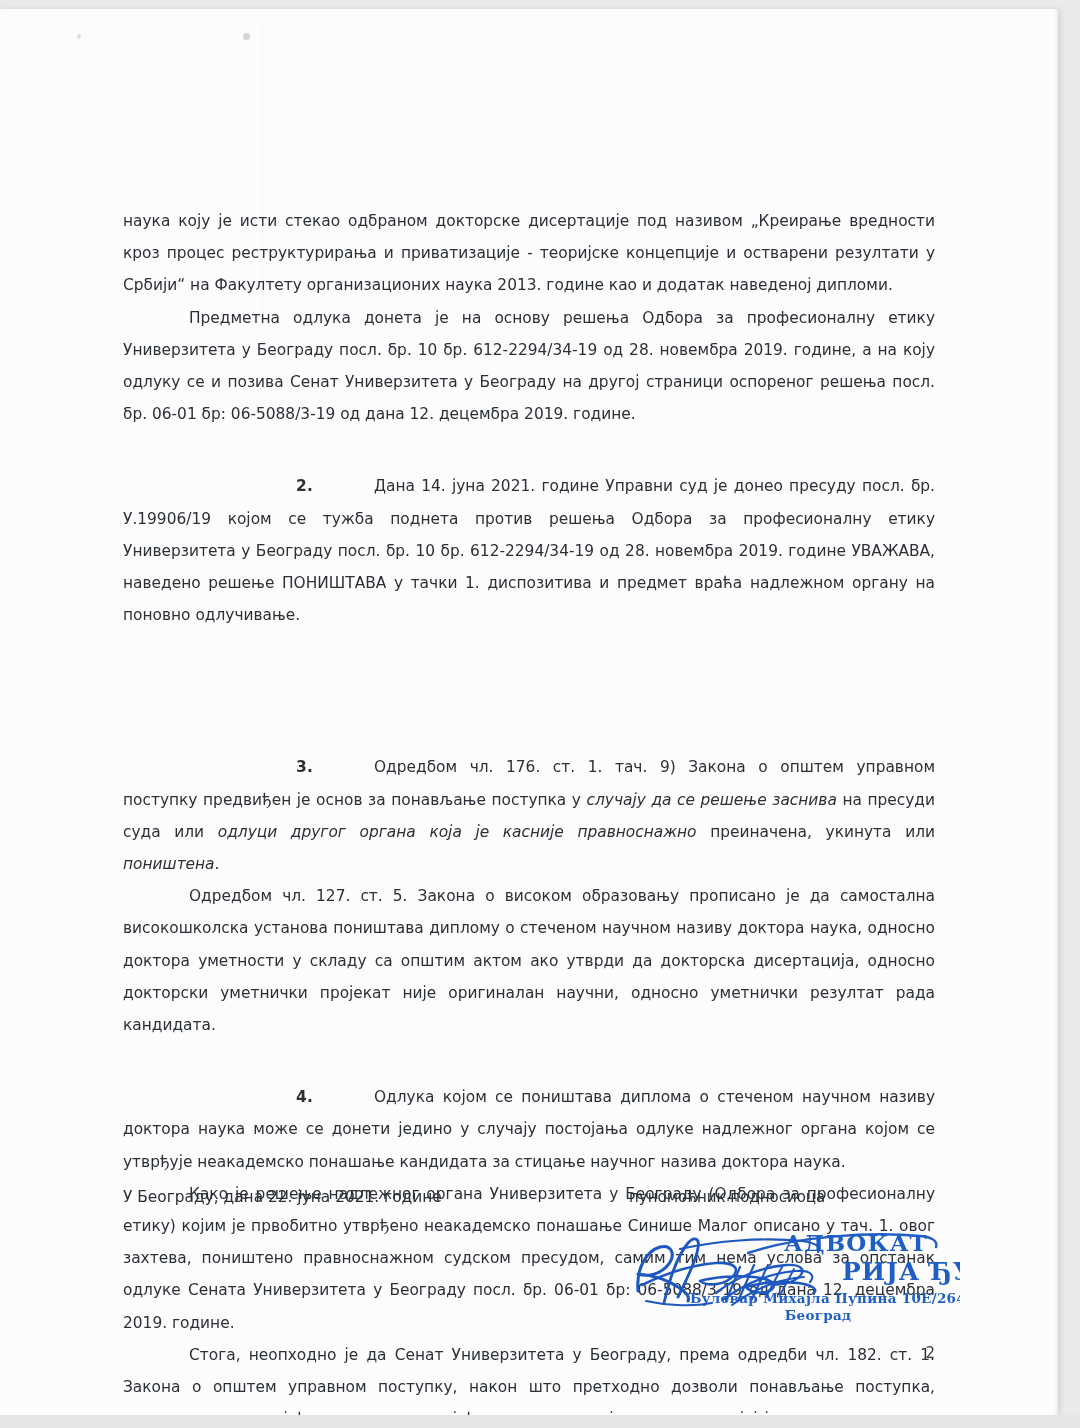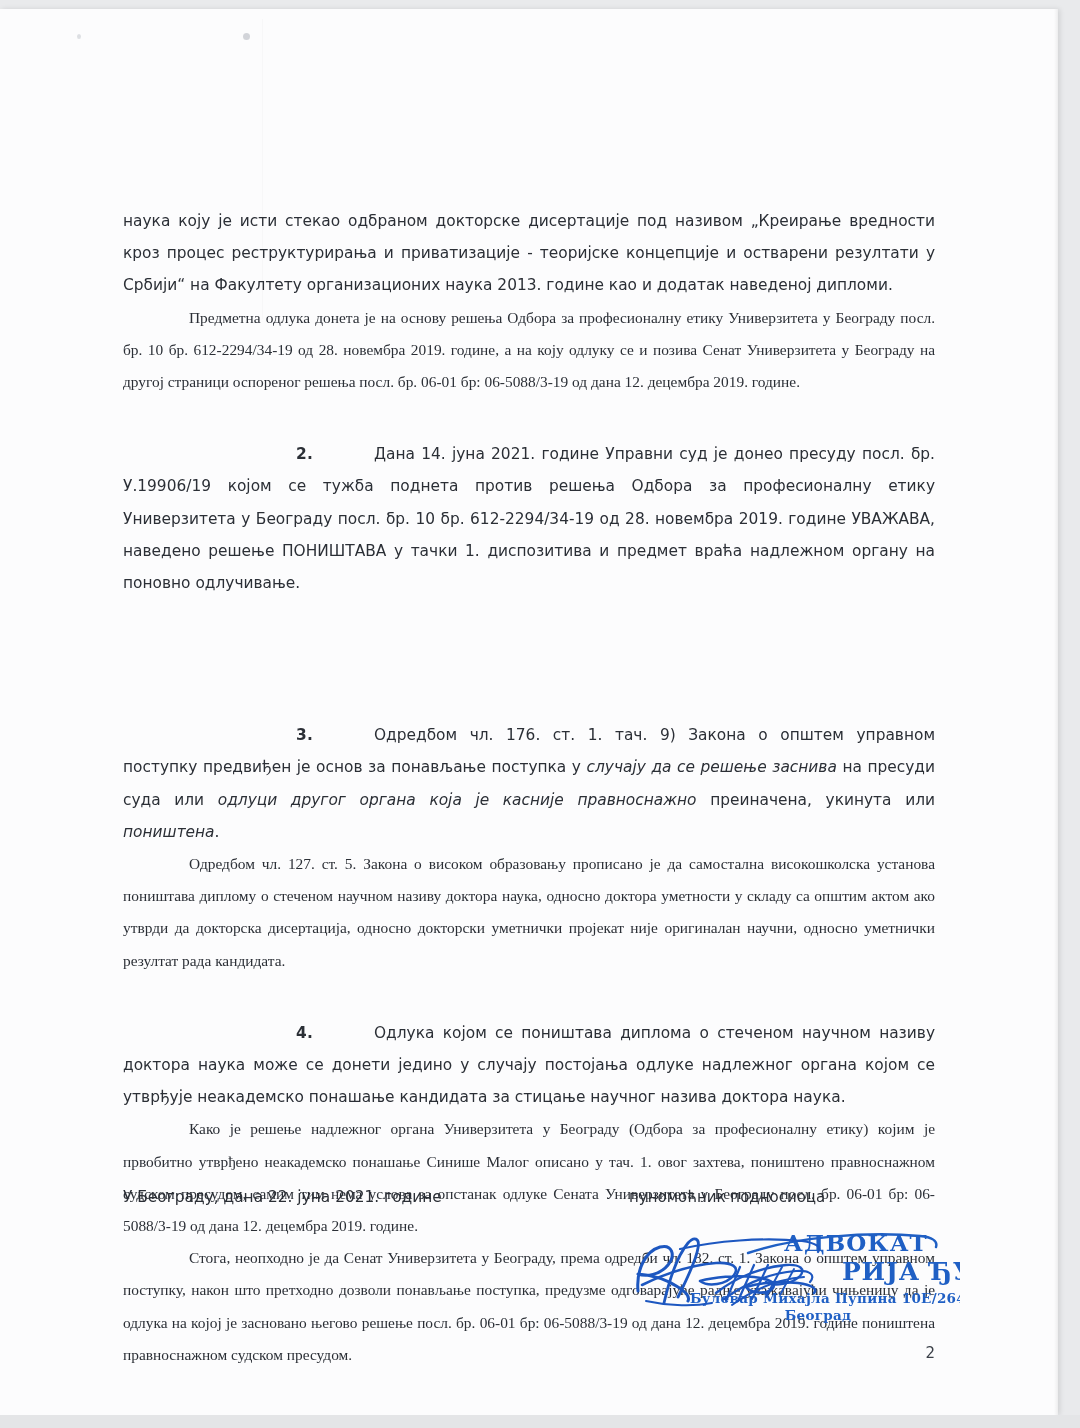--- a/index.html
+++ b/index.html
@@ -96,21 +96,20 @@
     text-justify: inter-word;
   }
 
   p.para.lead {
     text-indent: 0;
   }
 
   
   p.para.indent {
     text-indent: 66px;
-    font-family: Liberation Serif, serif;
   }
 
   
   p.clause {
     margin: 0;
     text-align: justify;
     text-justify: inter-word;
   }
   .clause-num {
     display: inline-block;

